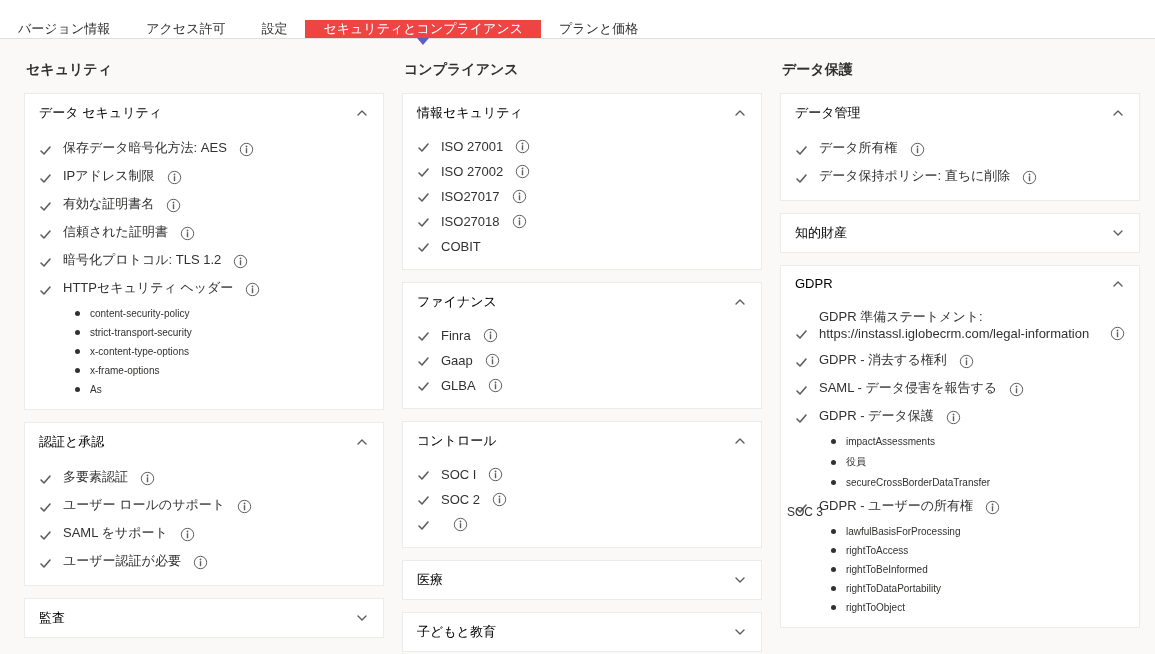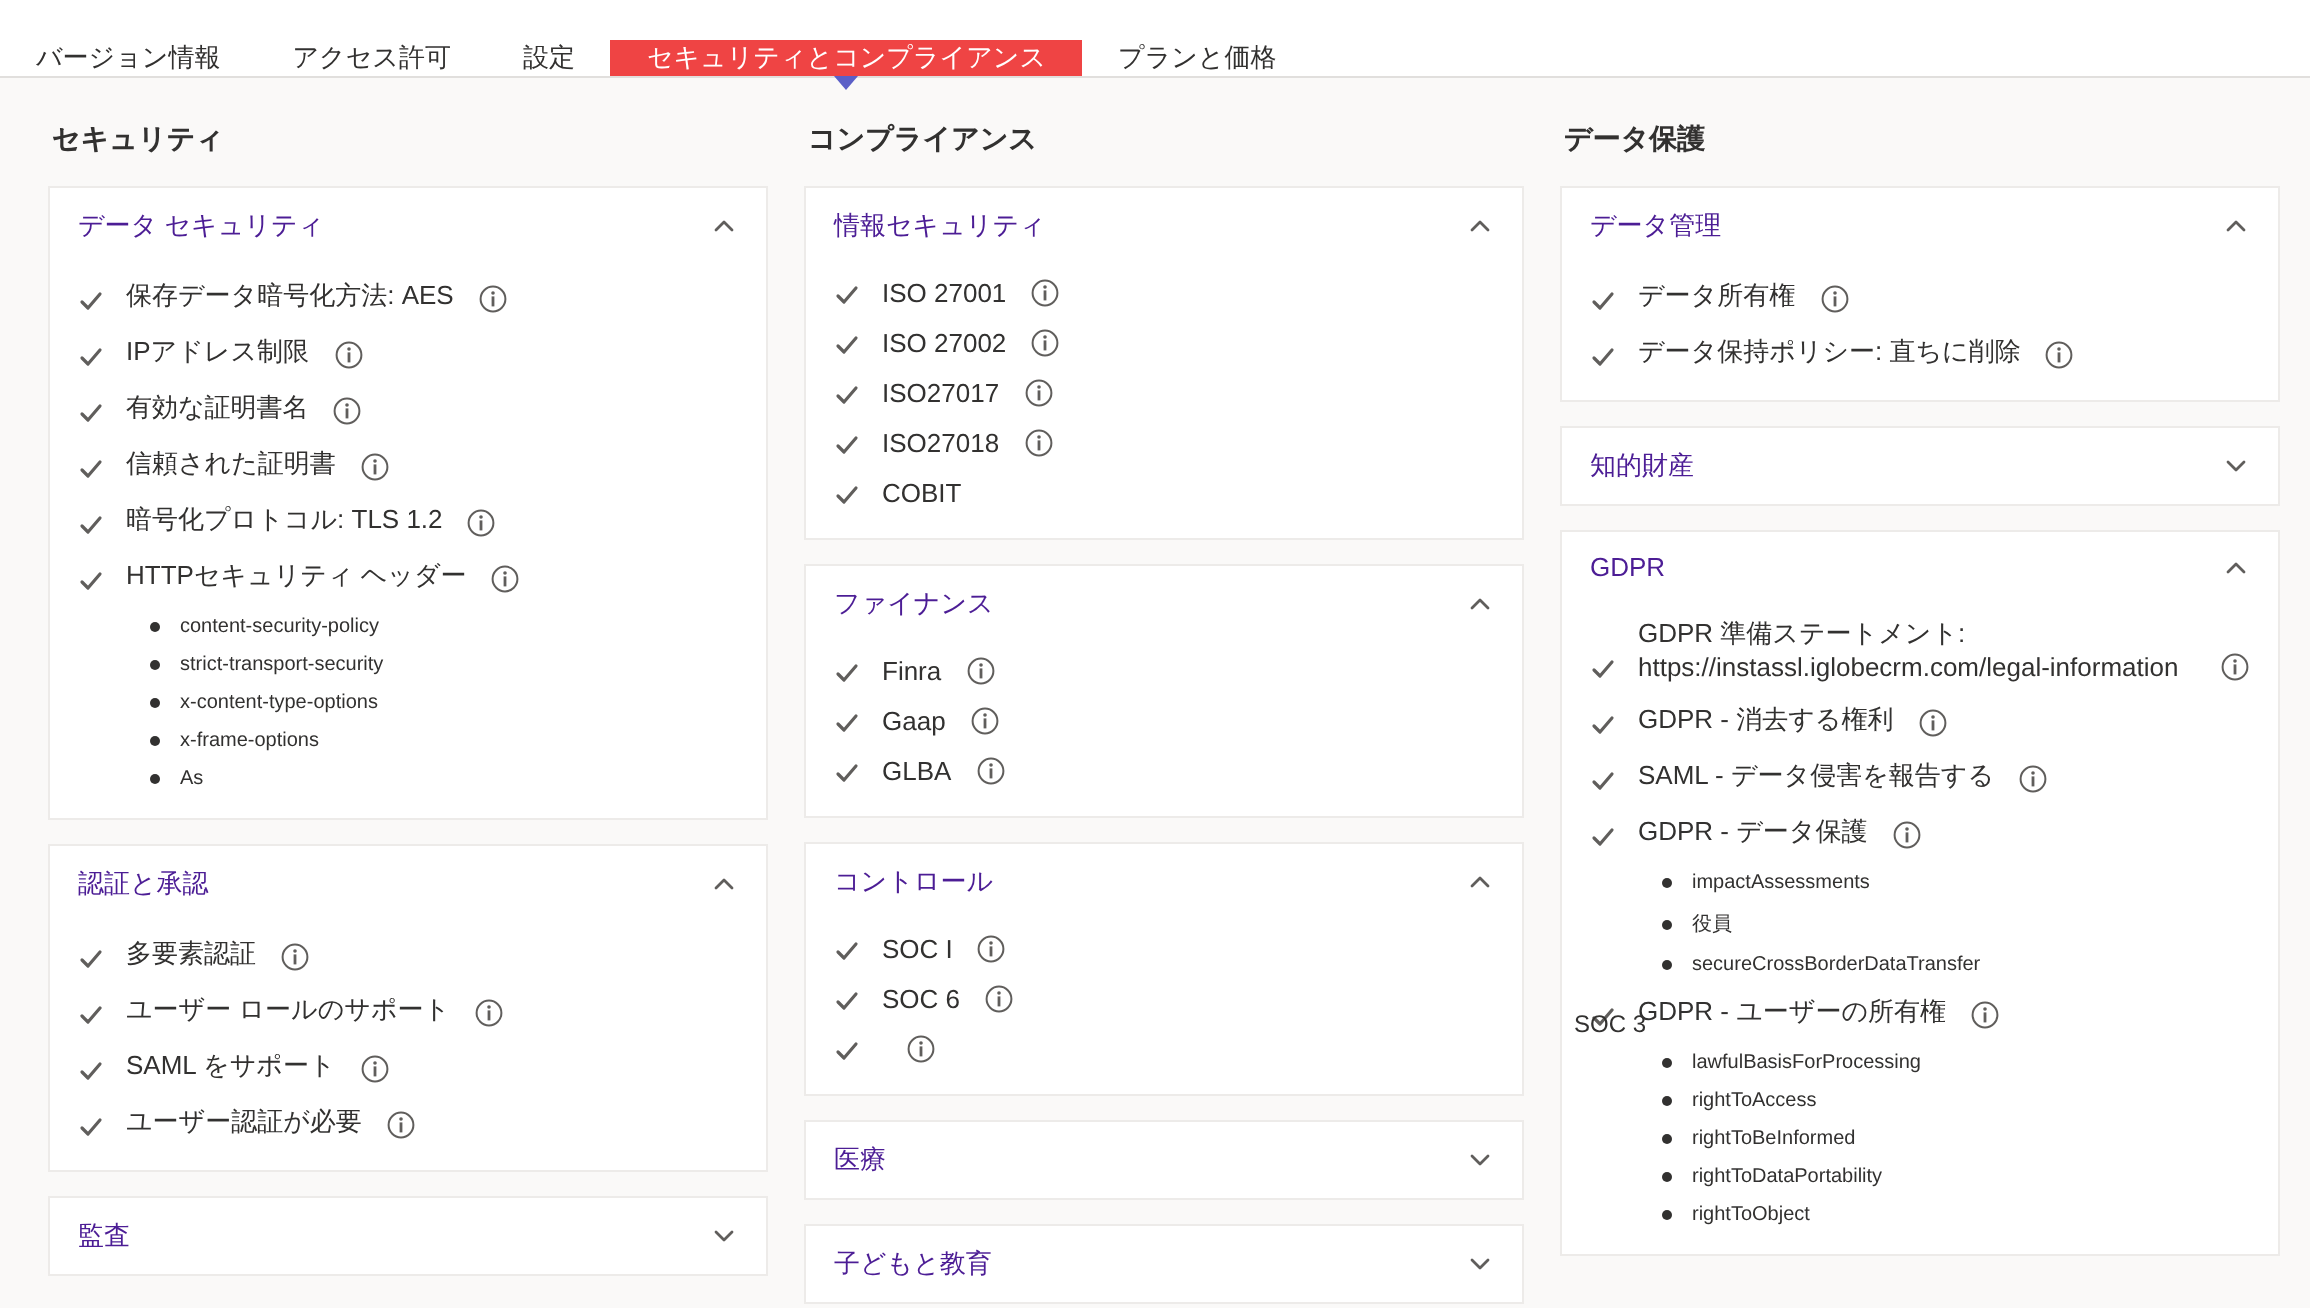--- a/index.html
+++ b/index.html
@@ -5,21 +5,21 @@
 html,body{margin:0;padding:0;font-family:"Segoe UI","Meiryo","Yu Gothic",sans-serif;font-size:13px;color:#323130;background:#faf9f8;}
 body{width:1155px;height:654px;overflow:hidden;}
 .tabs{display:flex;background:#fff;border-bottom:1px solid #e1dfdd;height:38px;align-items:flex-end;}
 .tab{padding:0 18px;display:flex;align-items:center;cursor:pointer;color:#323130;font-size:13px;position:relative;}
 .tab.active{background:#ef4444;color:#fff;}
 .tab.active::after{content:'';position:absolute;bottom:-7px;left:50%;margin-left:-6px;width:0;height:0;border-left:6px solid transparent;border-right:6px solid transparent;border-top:7px solid #5b5fc7;}
 .cols{display:flex;gap:18px;padding:18px 24px 0 24px;}
 .col{flex:0 0 360px;display:flex;flex-direction:column;}
 .col-title{font-size:14px;font-weight:700;color:#323130;margin:4px 0 14px 2px;}
 .panel{background:#fff;border:1px solid #edebe9;margin-bottom:12px;}
-.panel-head{display:flex;align-items:center;justify-content:space-between;padding:10px 14px;cursor:pointer;font-size:13px;color:#4c1d95;}
+.panel-head{display:flex;align-items:center;justify-content:space-between;padding:10px 14px;cursor:pointer;font-size:13px;color:#000000;}
 .panel-head .chev{color:#605e5c;}
 .panel-body{padding:2px 8px 10px 8px;}
 .row{display:flex;align-items:flex-end;padding:5px 6px;font-size:13px;color:#323130;}
 .row .chk{color:#605e5c;margin-right:10px;flex:0 0 14px;font-size:13px;line-height:1;}
 .row .lbl{flex:0 1 auto;}
 .row .info{margin-left:12px;color:#605e5c;flex:0 0 auto;}
 .sub{padding:2px 0 0 42px;}
 .sub .srow{display:flex;align-items:center;padding:4px 0;font-size:10px;color:#323130;}
 .sub .dot{width:5px;height:5px;border-radius:50%;background:#323130;margin-right:10px;flex:0 0 5px;}
 .soc3{position:absolute;font-size:12px;color:#323130;}
@@ -418,21 +418,21 @@
                 <rect x="6.8" y="6.2" width="1.4" height="5" fill="#605e5c"></rect>
               </svg>
             </span>
           </div>
           <div class="row">
             <span class="chk">
               <svg width="13" height="13" viewBox="0 0 13 13">
                 <path d="M2 7 L5 10 L11 3" stroke="#605e5c" stroke-width="1.6" fill="none" stroke-linecap="round" stroke-linejoin="round"></path>
               </svg>
             </span>
-            <span class="lbl">SOC 6</span>
+            <span class="lbl">SOC 2</span>
             <span class="info">
               <svg width="15" height="15" viewBox="0 0 15 15">
                 <circle cx="7.5" cy="7.5" r="6.2" stroke="#605e5c" stroke-width="1" fill="none"></circle>
                 <circle cx="7.5" cy="4.5" r="0.9" fill="#605e5c"></circle>
                 <rect x="6.8" y="6.2" width="1.4" height="5" fill="#605e5c"></rect>
               </svg>
             </span>
           </div>
           <div class="row">
             <span class="chk">

